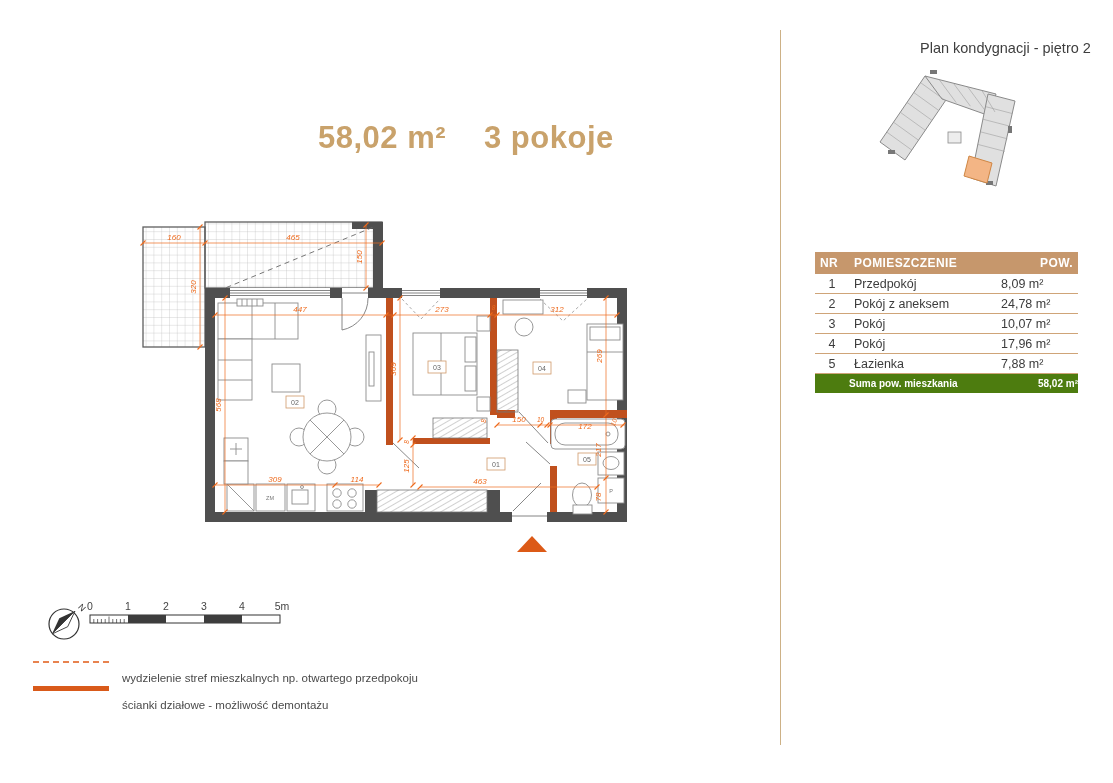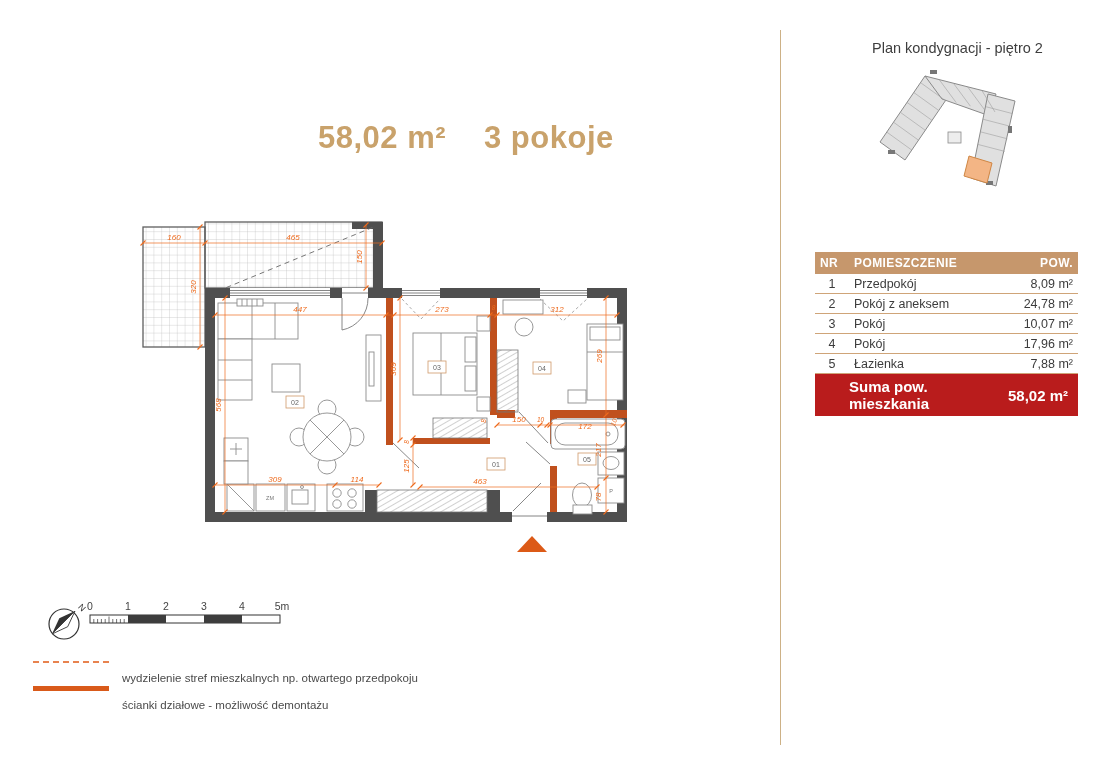--- a/index.html
+++ b/index.html
@@ -6,31 +6,31 @@
   .page{position:relative;width:1113px;height:783px;background:#ffffff;overflow:hidden;
         font-family:"Liberation Sans",sans-serif;color:#3c3c3c;}
   
   .title-row span{position:absolute;top:120px;font-size:31px;font-weight:600;
         color:#C9A26B;letter-spacing:.5px;}
   .title-area{left:318px;}
   .title-rooms{left:484px;}
   
   .divider{position:absolute;left:780px;top:30px;width:1px;height:715px;background:#CDB186;}
   
-  .plan-header{position:absolute;left:872px;top:40px;font-size:14.5px;font-weight:500;color:#3e3e3e;}
+  .plan-header{position:absolute;left:920px;top:40px;font-size:14.5px;font-weight:500;color:#3e3e3e;}
   #minimap{position:absolute;left:868px;top:64px;}
   #room-table{position:absolute;left:815px;top:252px;width:263px;border-collapse:collapse;
         font-size:12.5px;color:#3c3c3c;}
   #room-table thead th{background:#C6976C;color:#fff;font-size:12px;font-weight:700;
         letter-spacing:.4px;padding:4px 5px;text-align:left;}
   #room-table thead th.pow{text-align:right;margin-top:40px;}
   #room-table tbody td{border-bottom:1px solid #CFA478;padding:2.5px 5px;}
   #room-table td.nr{text-align:center;width:24px;}
-  #room-table td.area{text-align:right;width:72px;}
-  #room-table tfoot td{background:#b91c1c;color:#fff;font-weight:700;padding:4px 10px;font-size:15px;}
+  #room-table td.area{text-align:left;width:72px;}
+  #room-table tfoot td{background:#4d7c0f;color:#fff;font-weight:700;padding:4px 0;font-size:10px;}
   #room-table tfoot td.sum-label{padding-left:34px;}
   #room-table tfoot td.area{text-align:right;}
   
   #floorplan{position:absolute;left:130px;top:200px;}
   .dimt{font-style:italic;font-size:8px;fill:#EE6A1D;text-anchor:middle;}
   .dimt-s{font-style:italic;font-size:6.5px;fill:#EE6A1D;text-anchor:middle;}
   .rmt{font-size:7px;fill:#666;text-anchor:middle;}
   .rmbox{fill:#fff;stroke:#D09A6A;stroke-width:.8;}
   .furnt{font-size:5.5px;fill:#777;text-anchor:middle;}
   

